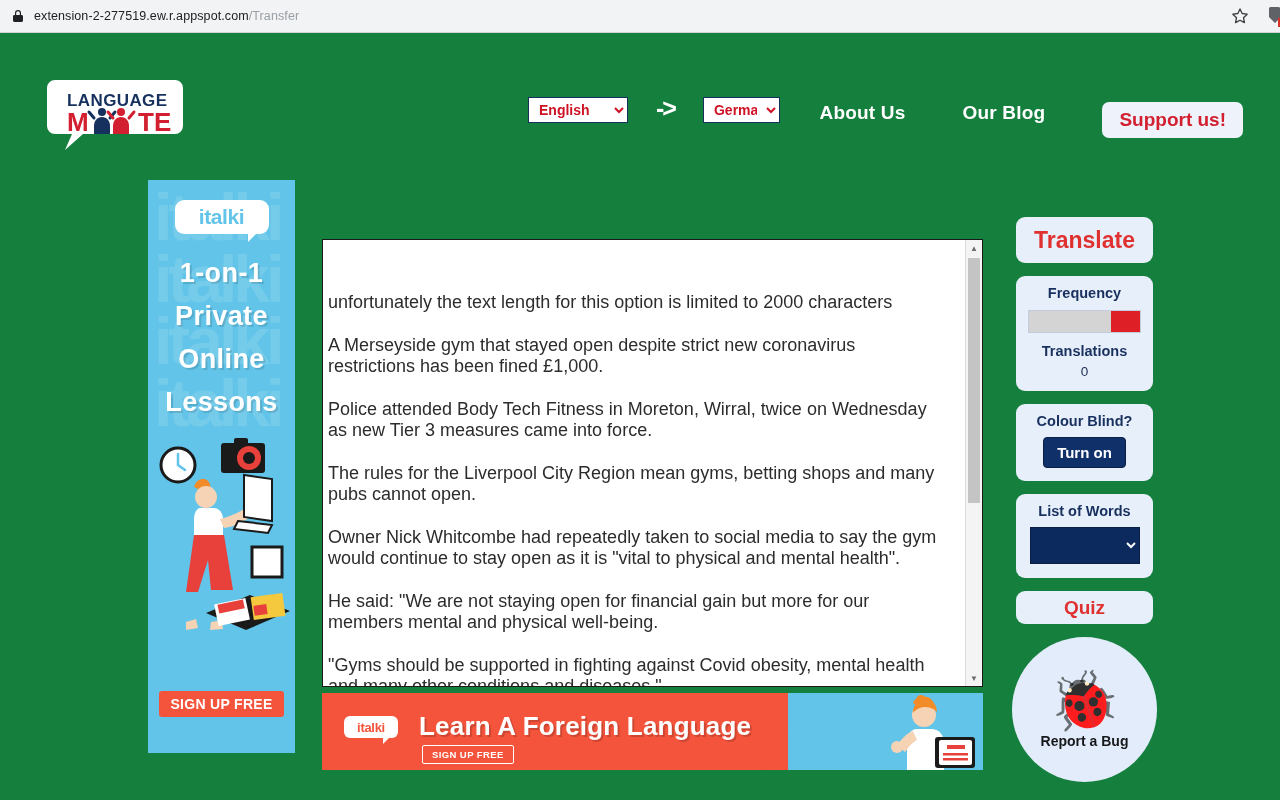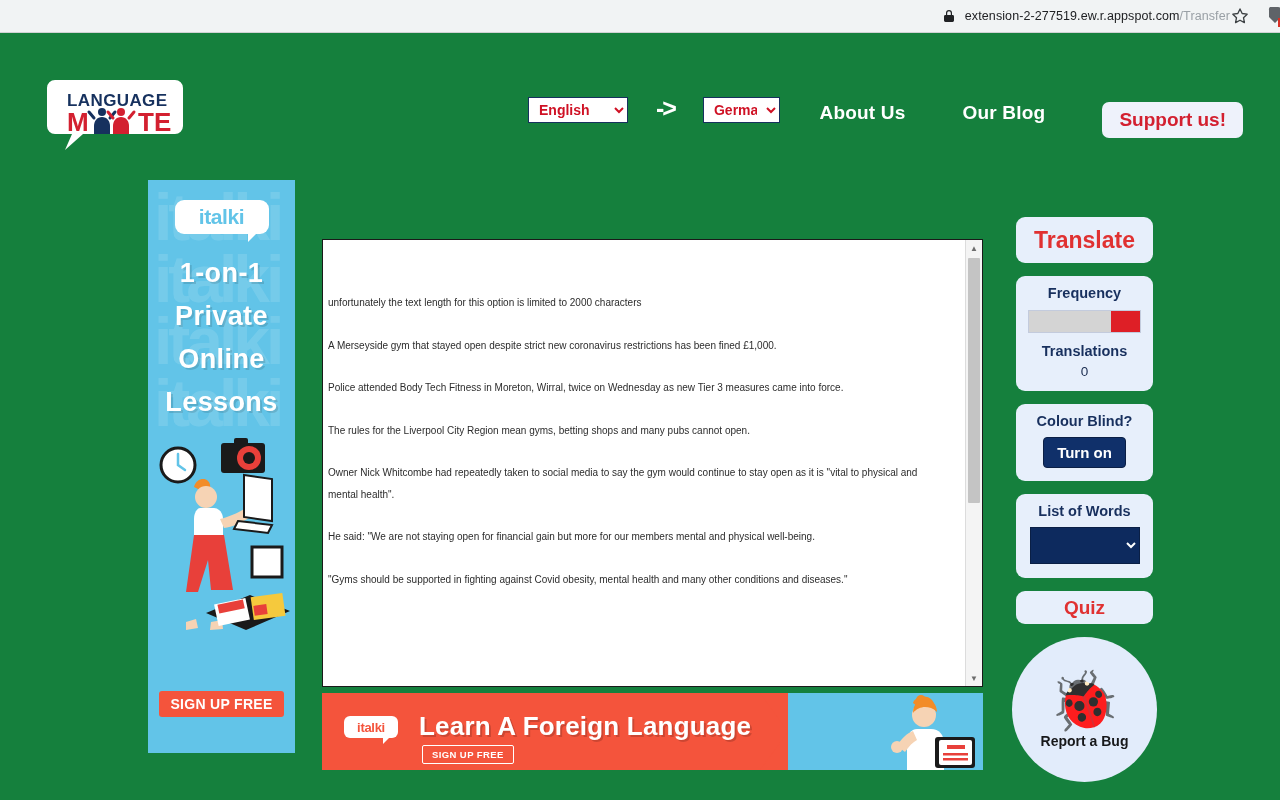--- a/index.html
+++ b/index.html
@@ -15,21 +15,20 @@
     position: absolute; left: 0; top: 0;
     width: 1280px; height: 33px;
     background: #f1f3f4;
     border-bottom: 1px solid #d0d2d4;
     display: flex; align-items: center;
   }
   #url-pill {
     display: flex; align-items: center;
     height: 26px; margin-left: 6px;
     flex: 1;
-    justify-content: flex-end;
   }
   #lock-icon { width: 16px; height: 16px; margin: 0 8px 0 4px; flex: none; }
   #url-text {
     font-size: 12.5px; color: #202124;
     white-space: nowrap; letter-spacing: .1px;
   }
   #url-text .path { color: #9aa0a6; }
   #bar-right { display: flex; align-items: center; margin-right: 2px; }
   #star-icon { width: 20px; height: 20px; margin-right: 16px; }
   #ext-icon { width: 18px; height: 22px; margin-right: -6px; }
@@ -133,21 +132,21 @@
     background: #ffffff;
     border: 1px solid #1a1a1a;
   }
   #text-body {
     position: absolute; left: 0; top: 0;
     width: 640px; height: 446px;
     padding: 52px 22px 0 5px;
     overflow: hidden;
   }
   #text-body p {
-    font-size: 10px; color: #2c2c2c; line-height: 21.5px;
+    font-size: 18px; color: #2c2c2c; line-height: 21.5px;
     margin: 0 0 21px 0;
   }
   #scrollbar {
     position: absolute; right: 0; top: 0;
     width: 17px; height: 446px;
     background: #f4f4f4; border-left: 1px solid #dcdcdc;
   }
   .sb-arrow {
     position: absolute; left: 0; width: 16px; height: 16px;
     display: flex; align-items: center; justify-content: center;

